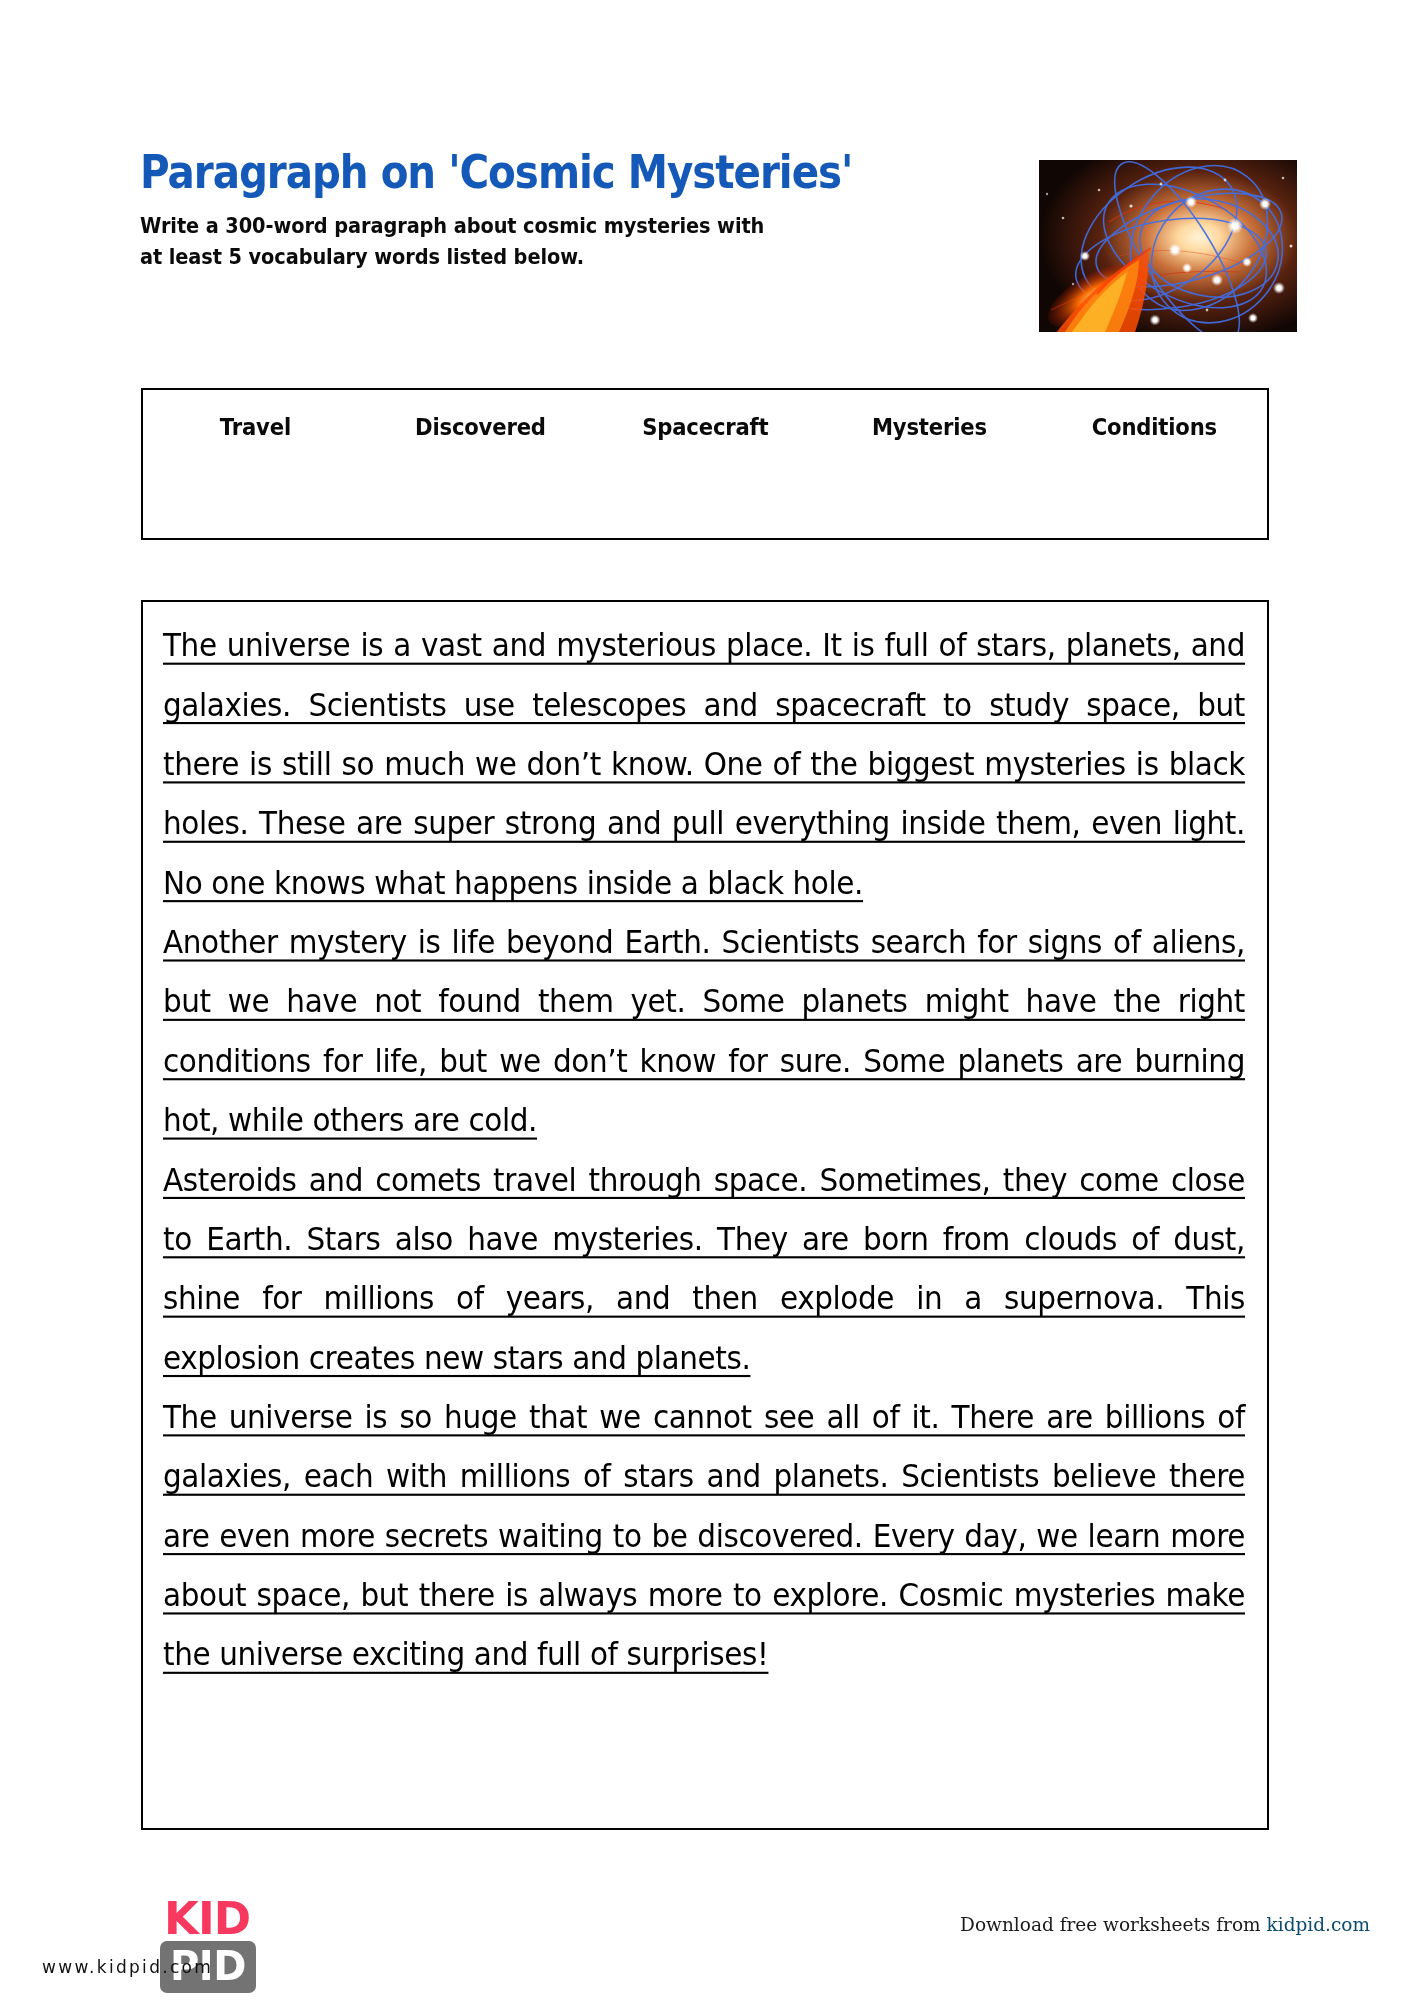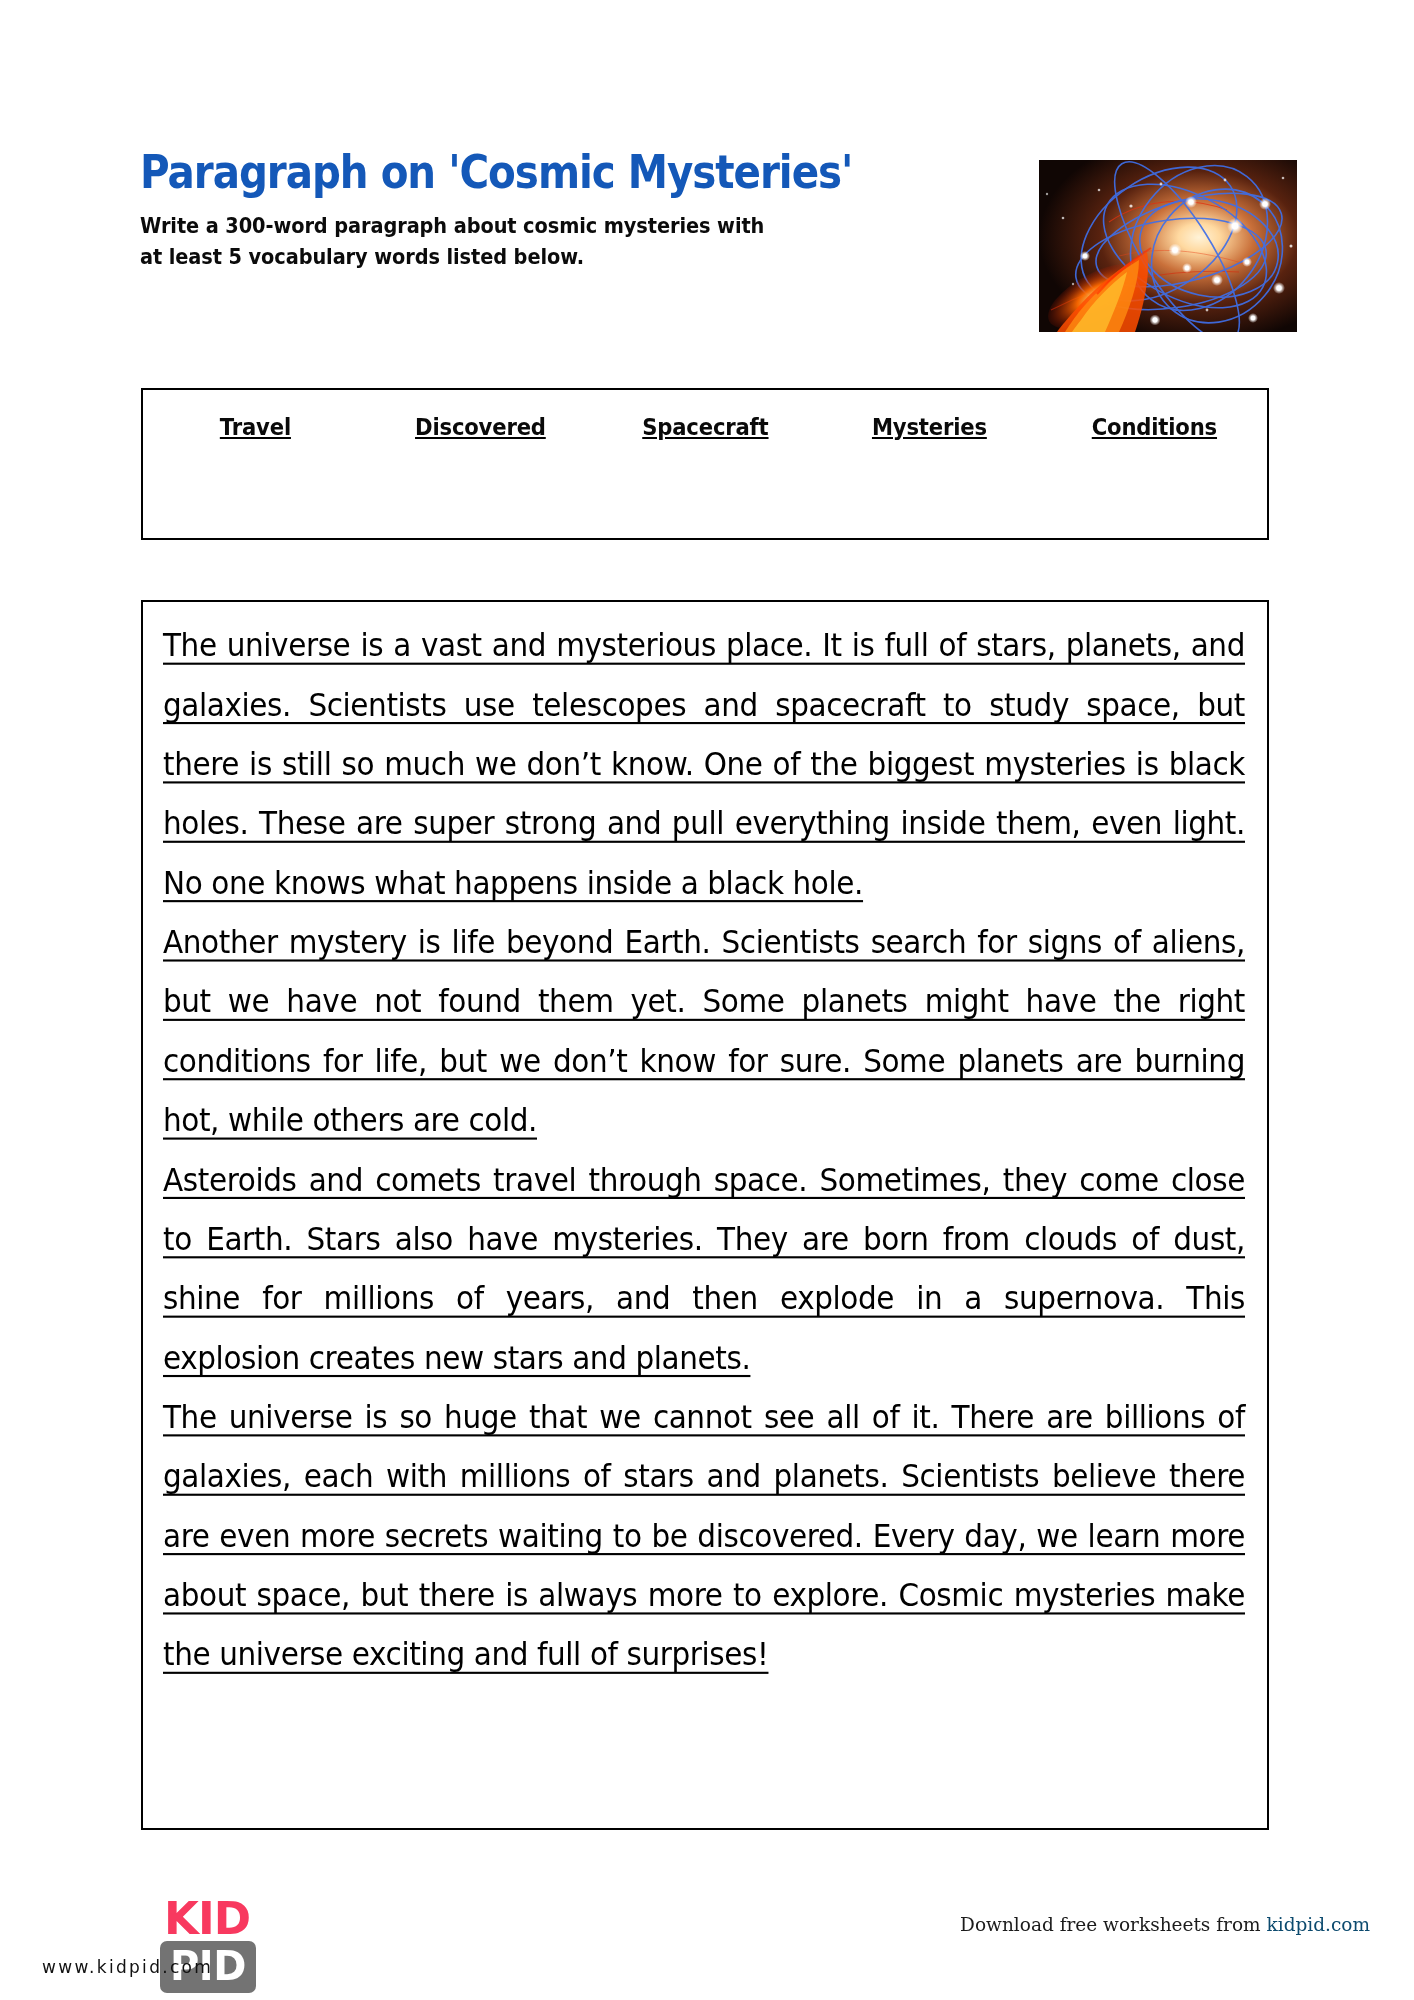--- a/index.html
+++ b/index.html
@@ -66,21 +66,20 @@
     top: 388px;
     width: 1128px;
     height: 152px;
     border: 2.6px solid #000;
     box-sizing: border-box;
   }
   .vocab-row {
     display: flex;
     height: 50%;
     align-items: center;
-    text-decoration: underline;
   }
   .vocab-row .cell {
     flex: 1 1 0;
     text-align: center;
     font-family: "DejaVu Sans", sans-serif;
     font-weight: bold;
     font-size: 23px;
     color: #0a0a0a;
     transform: scaleX(0.92);
     letter-spacing: -0.2px;

